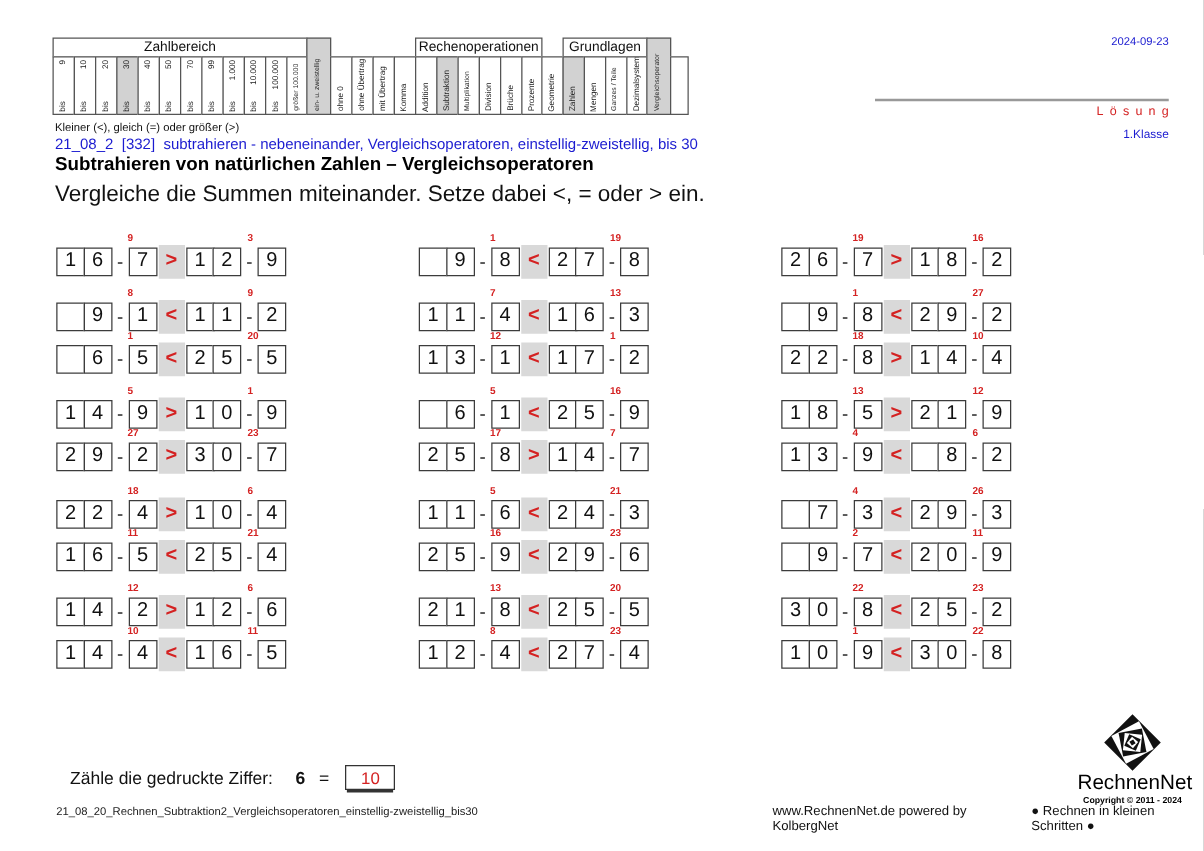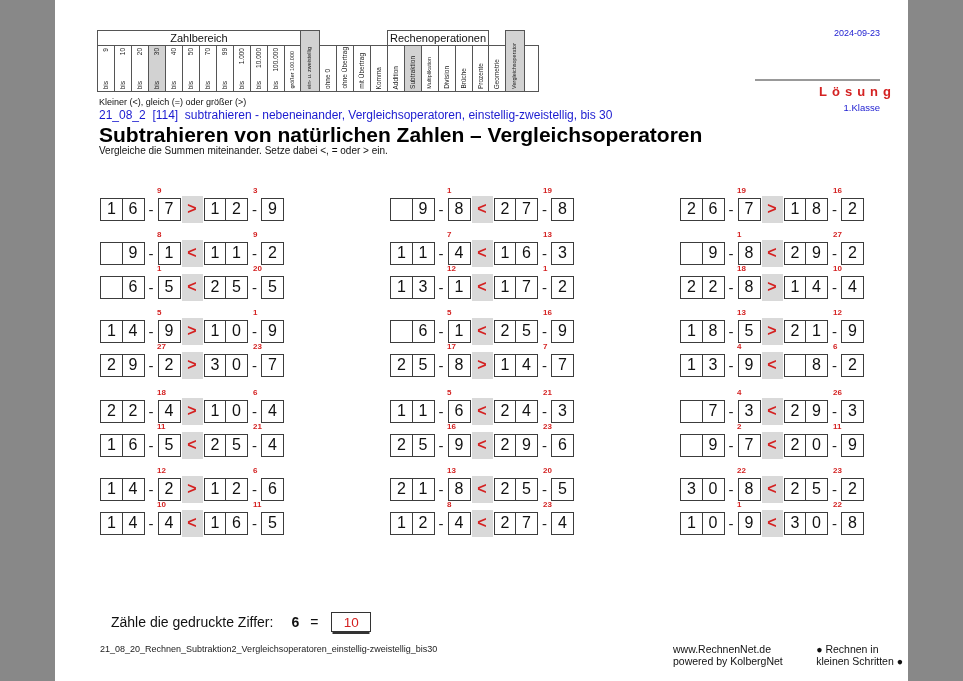--- a/index.html
+++ b/index.html
@@ -1,18 +1,18 @@
 <!DOCTYPE html>
 <html><head>
 <meta charset="utf-8">
 <style>
   :root { --red:#d42222; --blue:#1b1bd0; --hl:#d2d2d2; }
   * { box-sizing:border-box; margin:0; padding:0; }
   body { background:#888; font-family:"Liberation Sans", sans-serif; }
-  .page { position:relative; width:853px; height:681px; background:#fff; overflow:hidden; margin:0 auto; }
+  .page { position:relative; width:963px; height:681px; background:#fff; overflow:hidden; margin:0 auto; }
 
   
   .header-table { position:absolute; left:42px; top:30px; display:flex; align-items:flex-end; }
   .hgroup { display:flex; flex-direction:column; margin-right:-1px; }
   .hgroup-label { border:1px solid #555; background:#fff; font-size:11px; color:#111;
                   text-align:center; height:16px; line-height:15px; margin-bottom:-1px; }
   .hcols { display:flex; }
   .hcol { width:18px; height:47px; border:1px solid #555; background:#fff; margin-right:-1px;
           display:flex; flex-direction:column; align-items:center; justify-content:flex-end;
           padding:2px 0; overflow:hidden; }
@@ -20,29 +20,29 @@
   .hcol.tall { height:62px; width:20px; }
   .hcol.hl { background:var(--hl); }
   .hcol.spacer { width:15px; }
   .vtext { writing-mode:vertical-rl; transform:rotate(180deg); font-size:6.5px; line-height:1;
            color:#222; white-space:nowrap; }
   .vtext.sm { font-size:5.5px; }
 
   
   .date { position:absolute; right:28px; top:28px; font-size:9px; color:var(--blue); }
   .hr-right { position:absolute; left:700px; right:28px; top:79px; border-top:2px solid #999; }
-  .solution { position:absolute; right:12px; top:84px; color:var(--red); font-weight:bold;
-              font-size:13px; letter-spacing:5px; }
+  .solution { position:absolute; right:23px; top:84px; color:var(--red); font-weight:normal;
+              font-size:10px; letter-spacing:5px; }
   .grade { position:absolute; right:28px; top:102px; font-size:9.5px; color:var(--blue); }
 
   
   .hint { position:absolute; left:44px; top:97px; font-size:9px; color:#111; }
   .code-line { position:absolute; left:44px; top:108px; font-size:12px; color:var(--blue); white-space:pre; }
-  .title { position:absolute; left:44px; top:123px; font-size:21px; font-weight:bold; color:#000; }
-  .instruction { position:absolute; left:44px; top:145px; font-size:10px; color:#111; }
+  .title { position:absolute; left:44px; top:123px; font-size:15px; font-weight:bold; color:#000; }
+  .instruction { position:absolute; left:44px; top:145px; font-size:18px; color:#111; }
 
   
   .problems { position:absolute; left:45px; top:196px; display:grid;
               grid-template-columns:repeat(3,195px); column-gap:95px; }
   .pcol { display:flex; flex-direction:column; }
   .problem { position:relative; display:flex; align-items:center; height:26px; }
   .mt1 { margin-top:18px; } .mt3 { margin-top:18px; } .mt5 { margin-top:20px; } .mt7 { margin-top:18px; }
   .mt2,.mt4,.mt6,.mt8 { margin-top:8px; }
   .dbox { width:23px; height:23px; border:1.5px solid #3c3c3c; background:#fff; flex:0 0 auto;
           display:flex; align-items:center; justify-content:center; font-size:16px; color:#111; }
@@ -166,33 +166,50 @@
             <span class="vtext">Brüche</span>
           </div>
           <div class="hcol">
             <span class="vtext">Prozente</span>
           </div>
         </div>
       </div>
       <div class="hcol">
         <span class="vtext">Geometrie</span>
       </div>
+      <div class="hgroup">
+        <div class="hgroup-label">Grundlagen</div>
+        <div class="hcols">
+          <div class="hcol hl">
+            <span class="vtext">Zahlen</span>
+          </div>
+          <div class="hcol">
+            <span class="vtext">Mengen</span>
+          </div>
+          <div class="hcol">
+            <span class="vtext sm">Ganzes / Teile</span>
+          </div>
+          <div class="hcol">
+            <span class="vtext">Dezimalsystem</span>
+          </div>
+        </div>
+      </div>
       <div class="hcol tall hl">
         <span class="vtext sm">Vergleichsoperator</span>
       </div>
       <div class="hcol spacer"></div>
     </div>
 
   <div class="date">2024-09-23</div>
   <div class="hr-right"></div>
   <div class="solution">Lösung</div>
   <div class="grade">1.Klasse</div>
 
   <div class="hint">Kleiner (&lt;), gleich (=) oder größer (&gt;)</div>
-  <div class="code-line">21_08_2  [114]  subtrahieren - nebeneinander, Vergleichsoperatoren, einstellig-zweistellig, bis 30</div>
+  <div class="code-line">21_08_2  [332]  subtrahieren - nebeneinander, Vergleichsoperatoren, einstellig-zweistellig, bis 30</div>
   <div class="title">Subtrahieren von natürlichen Zahlen – Vergleichsoperatoren</div>
   <div class="instruction">Vergleiche die Summen miteinander. Setze dabei &lt;, = oder &gt; ein.</div>
 
   <div class="problems" id="problems">
       <div class="pcol">
         <div class="problem mt0">
           <span class="sup sup-left">9</span>
           <span class="sup sup-right">3</span>
           <div class="numcell">
             <div class="dbox">1</div>

